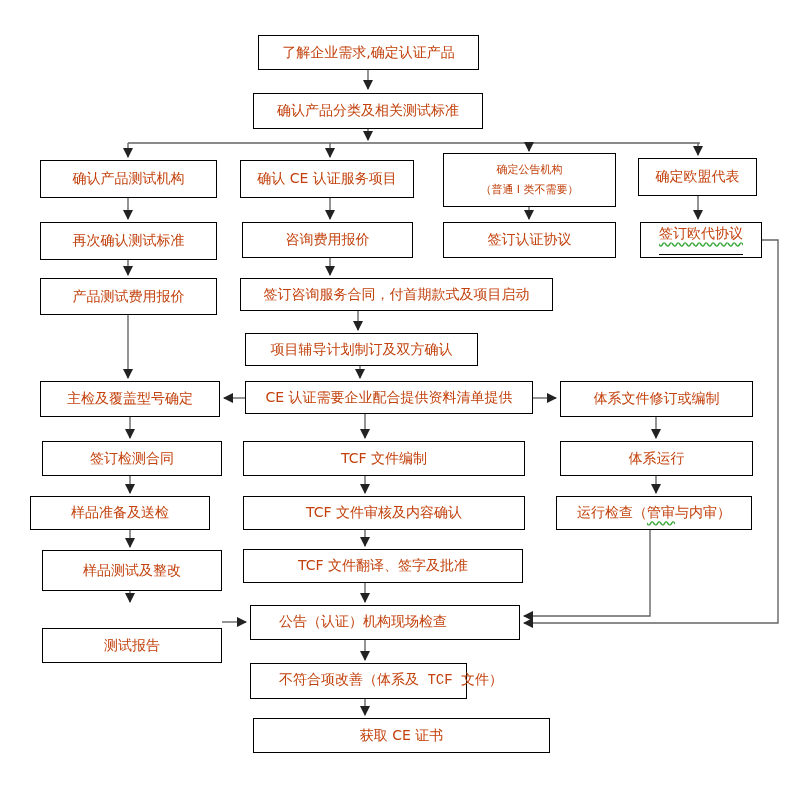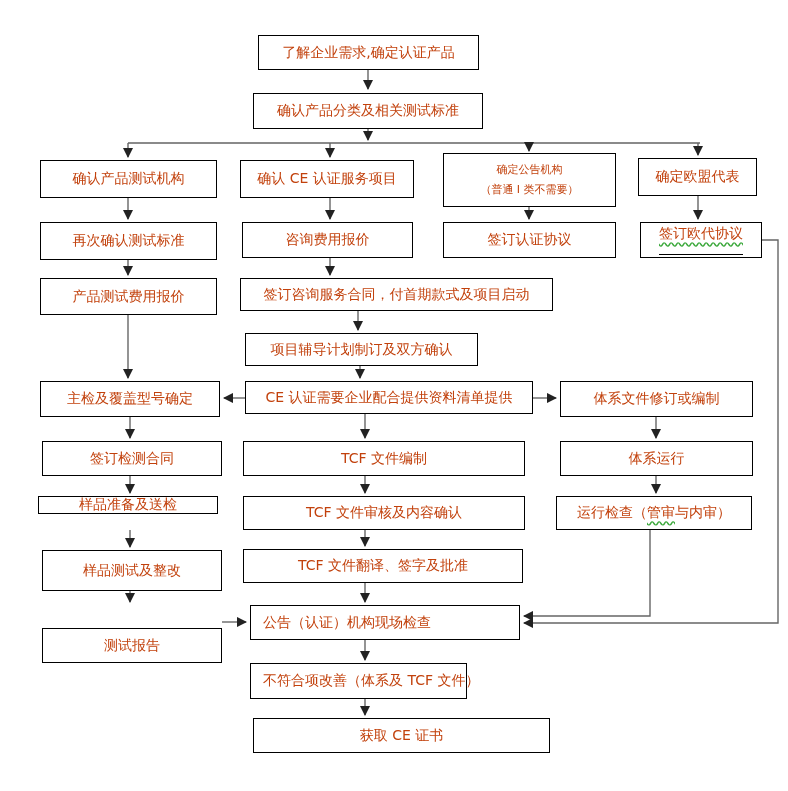--- a/index.html
+++ b/index.html
@@ -18,21 +18,21 @@
     border:1px solid #000;
     background:#fff;
     display:flex;
     align-items:center;
     justify-content:center;
     text-align:center;
     font-size:14px;
     line-height:1.25;
     white-space:nowrap;
   }
-  .node.align-left{justify-content:flex-start;padding-left:12px;}
+  .node.align-left{justify-content:flex-start;padding-left:28px;font-family:Liberation Mono, monospace;}
   .node.small{font-size:11px;flex-direction:column;gap:6px;white-space:nowrap;}
   .u-straight-wavy{
     text-decoration:underline wavy #3aa83a;
     text-underline-offset:4px;
     border-bottom:1px solid #000;
     padding-bottom:12px;
   }
   .wavy{
     text-decoration:underline wavy #3aa83a;
     text-underline-offset:3px;
@@ -156,21 +156,21 @@
   </div>
 
   <div class="node" style="left:243px;top:441px;width:282px;height:35px">
     <span>TCF 文件编制</span>
   </div>
 
   <div class="node" style="left:560px;top:441px;width:193px;height:35px">
     <span>体系运行</span>
   </div>
 
-  <div class="node" style="left:38px;top:496px;width:180px;height:18px">
+  <div class="node" style="left:30px;top:496px;width:180px;height:34px">
     <span>样品准备及送检</span>
   </div>
 
   <div class="node" style="left:243px;top:496px;width:282px;height:34px">
     <span>TCF 文件审核及内容确认</span>
   </div>
 
   <div class="node" style="left:556px;top:496px;width:196px;height:34px">
     <span>运行检查（</span>
       <span class="wavy">管审</span>

